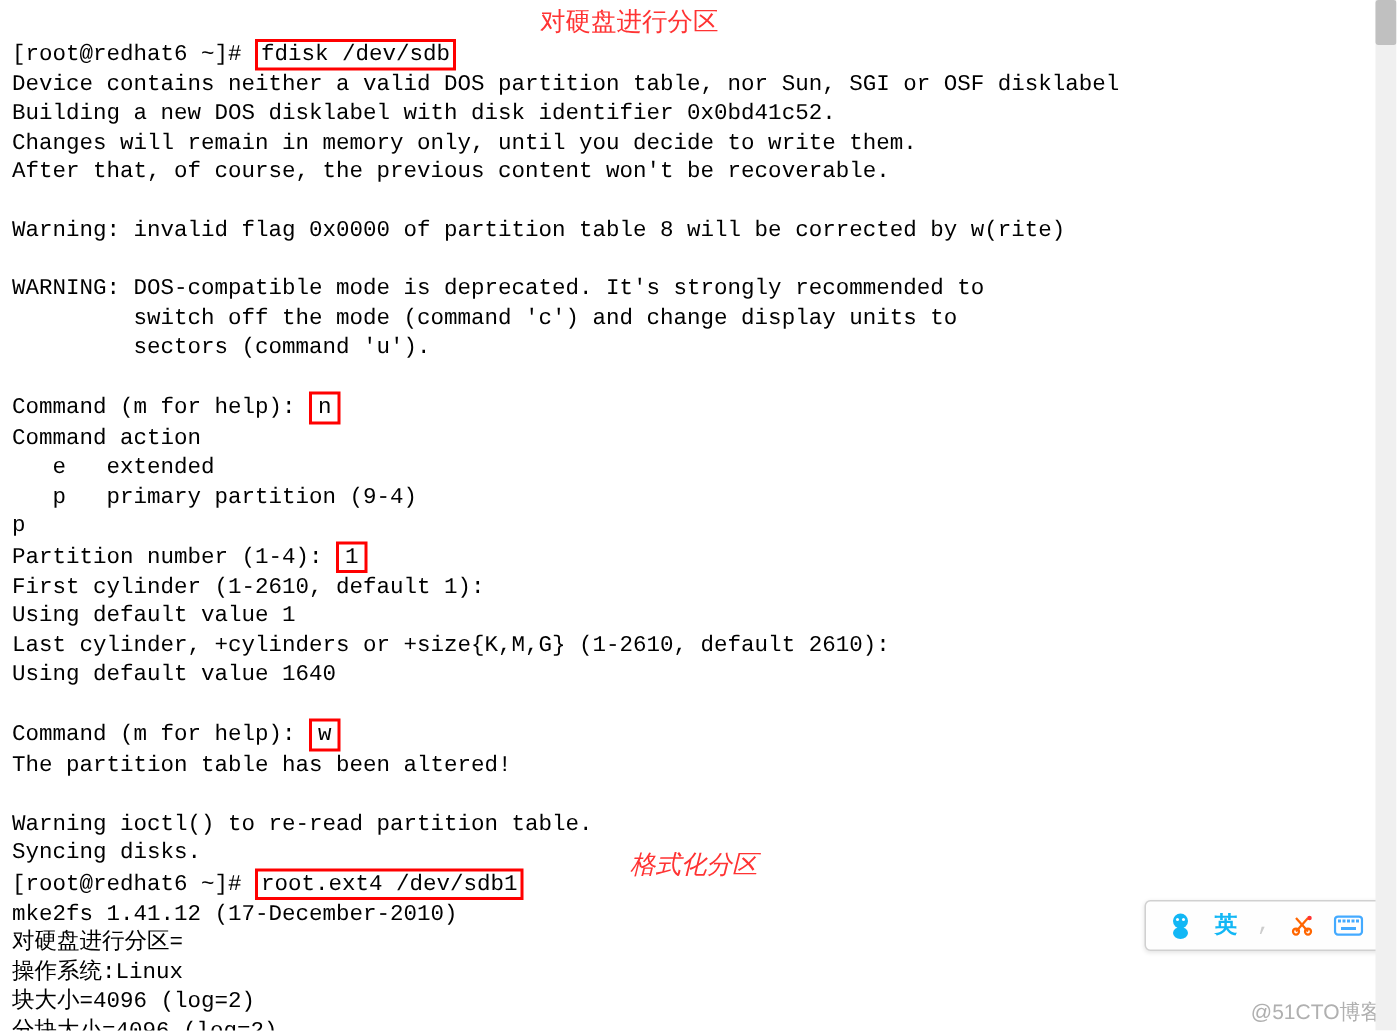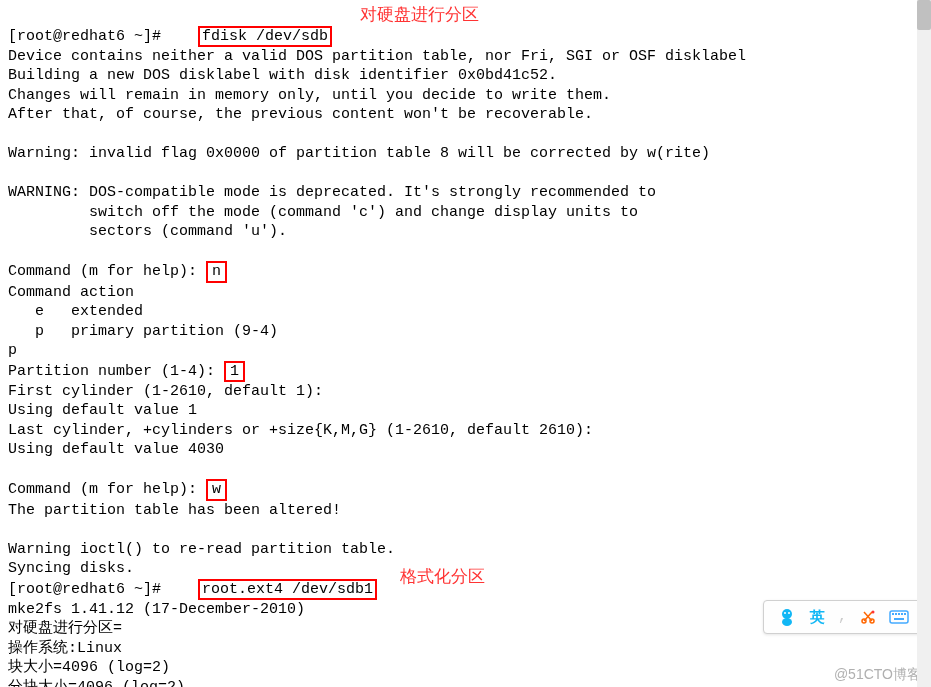--- a/index.html
+++ b/index.html
@@ -14,36 +14,35 @@
       overflow: hidden;
       position: relative;
       padding: 6px 8px;
     }
     .terminal { white-space: pre; position: relative; }
     .redbox {
       border: 2px solid #ff0000;
       padding: 0 2px;
       display: inline-block;
       line-height: 1.15;
-      margin-left: 28px;
     }
     .redbox-tight {
       border: 2px solid #ff0000;
       padding: 0 4px;
       display: inline-block;
       line-height: 1.15;
     }
     .annotation {
       color: #ff3333;
       font-family: "Microsoft YaHei", "SimSun", sans-serif;
       font-size: 17px;
       position: absolute;
     }
     .annot1 { top: 4px; left: 360px; }
-    .annot2 { top: 566px; left: 400px; }
+    .annot2 { top: 566px; left: 420px; font-style: italic; }
     .ime-bar {
       position: absolute;
       right: 8px;
       top: 600px;
       width: 160px;
       height: 34px;
       border: 1px solid #d0d0d0;
       border-radius: 4px;
       background: #fefefe;
       box-shadow: 0 1px 3px rgba(0,0,0,0.1);
@@ -77,41 +76,41 @@
       width: 100%;
       background: #c0c0c0;
       border-radius: 2px;
     }
   </style>
 </head>
 <body>
 
 <div class="terminal">
 <span>[root@redhat6 ~]# </span><span class="redbox">fdisk /dev/sdb</span>
-<span>Device contains neither a valid DOS partition table, nor Fri, SGI or OSF disklabel</span>
+<span>Device contains neither a valid DOS partition table, nor Sun, SGI or OSF disklabel</span>
 <span>Building a new DOS disklabel with disk identifier 0x0bd41c52.</span>
 <span>Changes will remain in memory only, until you decide to write them.</span>
 <span>After that, of course, the previous content won't be recoverable.</span>
 <span></span>
 <span>Warning: invalid flag 0x0000 of partition table 8 will be corrected by w(rite)</span>
 <span></span>
 <span>WARNING: DOS-compatible mode is deprecated. It's strongly recommended to</span>
 <span>         switch off the mode (command 'c') and change display units to</span>
 <span>         sectors (command 'u').</span>
 <span></span>
 <span>Command (m for help): </span><span class="redbox-tight">n</span>
 <span>Command action</span>
 <span>   e   extended</span>
 <span>   p   primary partition (9-4)</span>
 <span>p</span>
 <span>Partition number (1-4): </span><span class="redbox-tight">1</span>
 <span>First cylinder (1-2610, default 1):</span>
 <span>Using default value 1</span>
 <span>Last cylinder, +cylinders or +size{K,M,G} (1-2610, default 2610):</span>
-<span>Using default value 4030</span>
+<span>Using default value 1640</span>
 <span></span>
 <span>Command (m for help): </span><span class="redbox-tight">w</span>
 <span>The partition table has been altered!</span>
 <span></span>
 <span>Warning ioctl() to re-read partition table.</span>
 <span>Syncing disks.</span>
 <span>[root@redhat6 ~]# </span><span class="redbox">root.ext4 /dev/sdb1</span>
 <span>mke2fs 1.41.12 (17-December-2010)</span>
 <span>对硬盘进行分区=</span>
 <span>操作系统:Linux</span>

